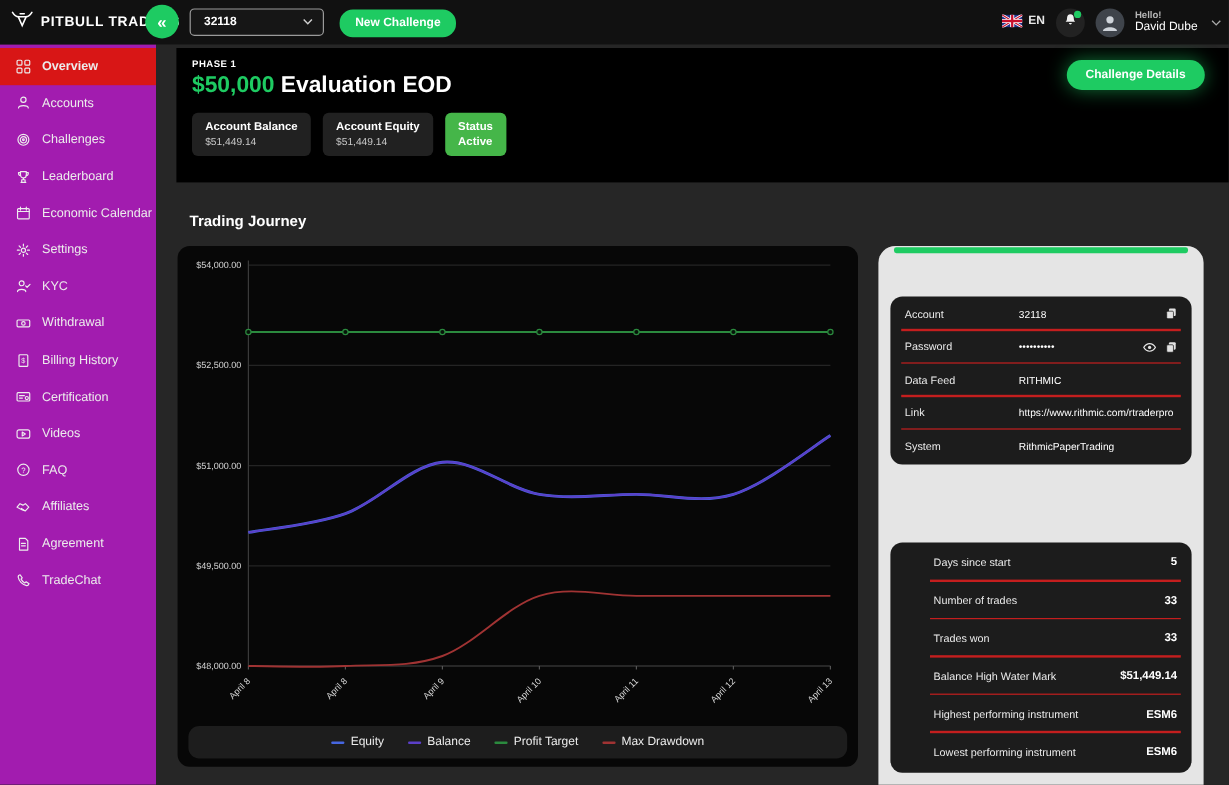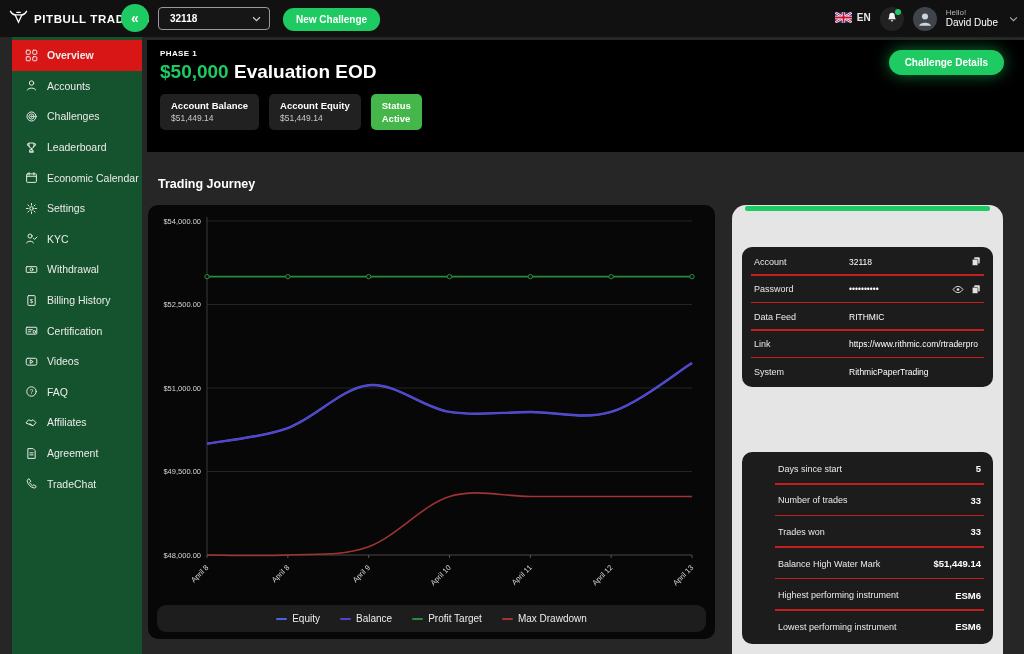--- a/index.html
+++ b/index.html
@@ -18,26 +18,26 @@
   .logo-text{font-size:11.5px;font-weight:bold;letter-spacing:.6px;color:#fff;white-space:nowrap;}
   .collapse-btn{position:absolute;left:121px;top:4px;width:28px;height:28px;border-radius:50%;background:var(--green);color:#fff;display:flex;align-items:center;justify-content:center;font-size:14px;font-weight:bold;cursor:pointer;z-index:6;}
   .acct-select{position:absolute;left:158px;top:7px;width:112px;height:23px;border:1px solid #9a9a9a;border-radius:4px;background:#161616;color:#fff;font-size:10px;font-weight:bold;display:flex;align-items:center;justify-content:space-between;padding:0 8px 0 11px;cursor:pointer;}
   .new-challenge{position:absolute;left:283px;top:8px;height:23px;padding:0 13px;border-radius:11px;background:var(--green);color:#fff;font-size:10px;font-weight:bold;display:flex;align-items:center;cursor:pointer;border:none;}
   .top-right{position:absolute;right:6px;top:0;height:37px;display:flex;align-items:center;gap:9px;}
   .lang{display:flex;align-items:flex-start;gap:5px;color:#e8e8e8;font-size:10px;font-weight:bold;cursor:pointer;}
   .bell-wrap{width:24px;height:24px;border-radius:50%;background:#222;display:flex;align-items:center;justify-content:center;position:relative;cursor:pointer;}
   .bell-dot{position:absolute;top:2px;right:3px;width:6px;height:6px;border-radius:50%;background:#1ecb62;}
   .avatar{width:24px;height:24px;border-radius:50%;background:#3f444b;display:flex;align-items:center;justify-content:center;overflow:hidden;cursor:pointer;}
   .hello-block{line-height:1.15;cursor:pointer;}
-  .hello{font-size:8px;color:#b5b5b5;}
+  .hello{font-size:8px;color:#b5b5b5;font-weight:bold;}
   .uname{font-size:10px;color:#fff;}
   .chev{color:#aaa;margin-left:2px;cursor:pointer;display:flex;align-items:center;}
 
   
-  .sidebar{position:absolute;left:12px;top:37px;width:130px;height:617px;background:#14532d;padding-top:3px;z-index:4;}
+  .sidebar{position:absolute;left:0;top:37px;width:130px;height:617px;background:#a21caf;padding-top:3px;z-index:4;}
   .side-item{height:30.6px;display:flex;align-items:center;gap:9px;padding:0 8px 0 12px;color:#ececec;font-size:10.5px;cursor:pointer;white-space:nowrap;}
   .side-item.active{background:var(--red);font-weight:bold;}
   .side-item .ic{display:flex;align-items:center;justify-content:center;width:14px;height:14px;flex:none;}
 
   
   .main{position:absolute;left:130px;top:37px;width:894px;height:617px;background:#262626;}
   .hero{position:absolute;left:17px;top:3px;right:0;height:112px;background:#000;padding:9px 0 0 13px;}
   .phase{font-size:8px;font-weight:bold;color:#fff;letter-spacing:.4px;}
   .hero-title{font-size:19px;font-weight:bold;color:#fff;margin-top:3px;}
   .hero-title .amount{color:var(--green);}

